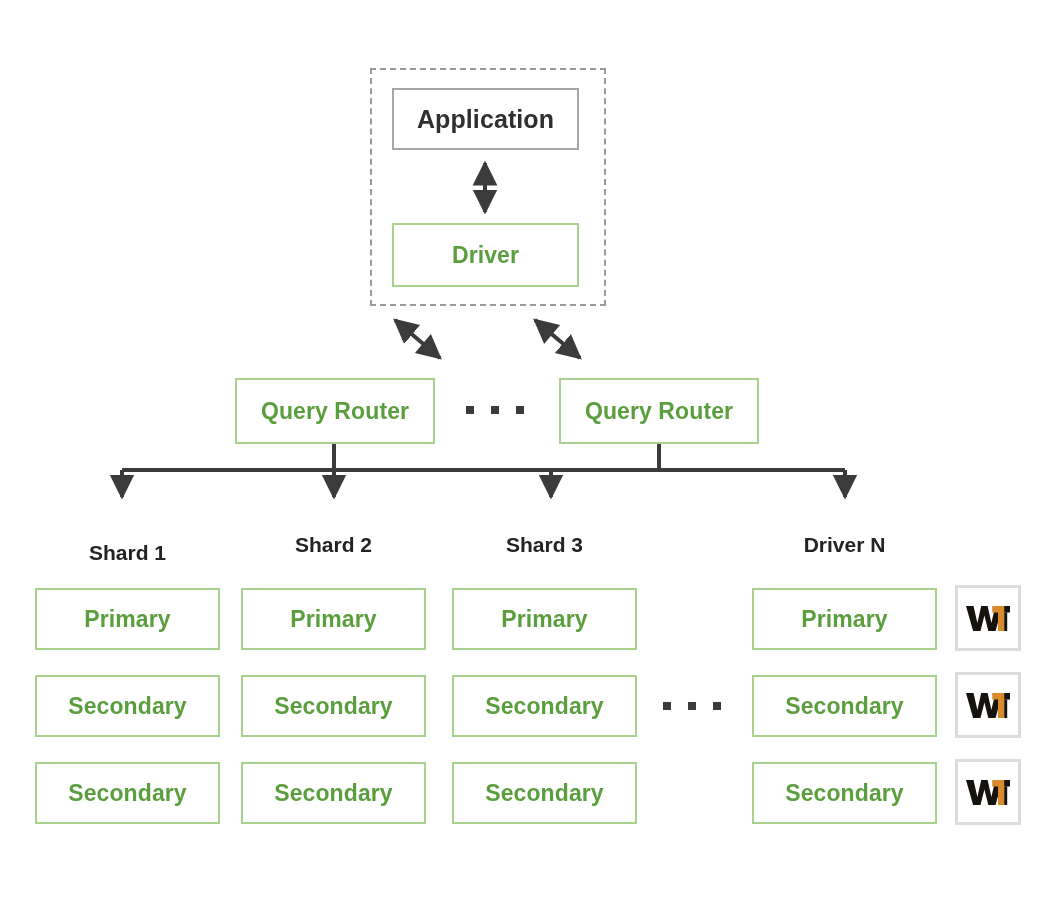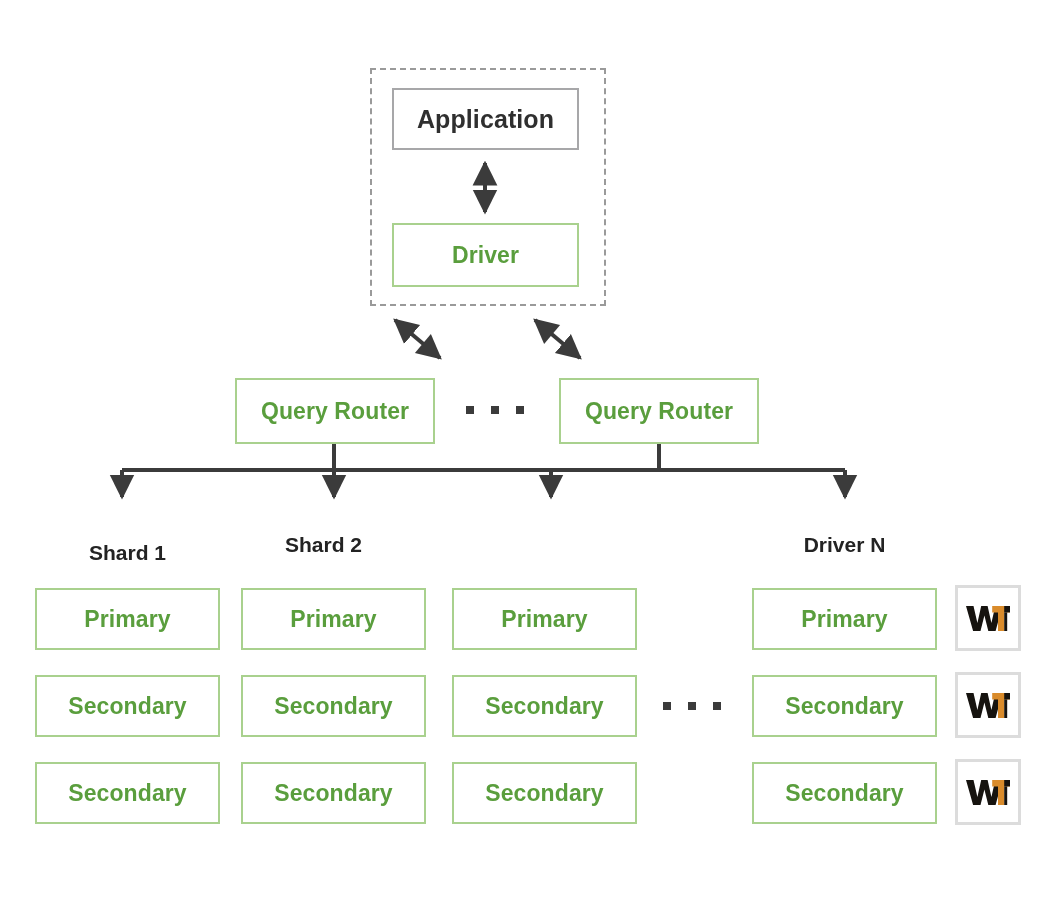--- a/index.html
+++ b/index.html
@@ -157,21 +157,22 @@
     <i></i>
     <i></i>
     <i></i>
   </div>
 
   <div class="box box--green" style="left:559px; top:378px; width:200px; height:66px;">
     <span>Query Router</span>
   </div>
 
   <div class="shard-label" style="left:35px; top:533px; width:185px;margin-top:8px;">Shard 1</div>
-  <div class="shard-label" style="left:231px; top:533px; width:185px;">Shard 2</div>
+  <div class="shard-label" style="left:241px; top:533px; width:185px;">Shard 2</div>
+  <div class="shard-label" style="left:452px; top:533px; width:185px;">Shard 3</div>
   <div class="shard-label" style="left:752px; top:533px; width:185px;">Driver N</div>
 
   <div class="box box--green" style="left:35px; top:588px; width:185px; height:62px;">
     <span>Primary</span>
   </div>
   <div class="box box--green" style="left:35px; top:675px; width:185px; height:62px;">
     <span>Secondary</span>
   </div>
   <div class="box box--green" style="left:35px; top:762px; width:185px; height:62px;">
     <span>Secondary</span>

